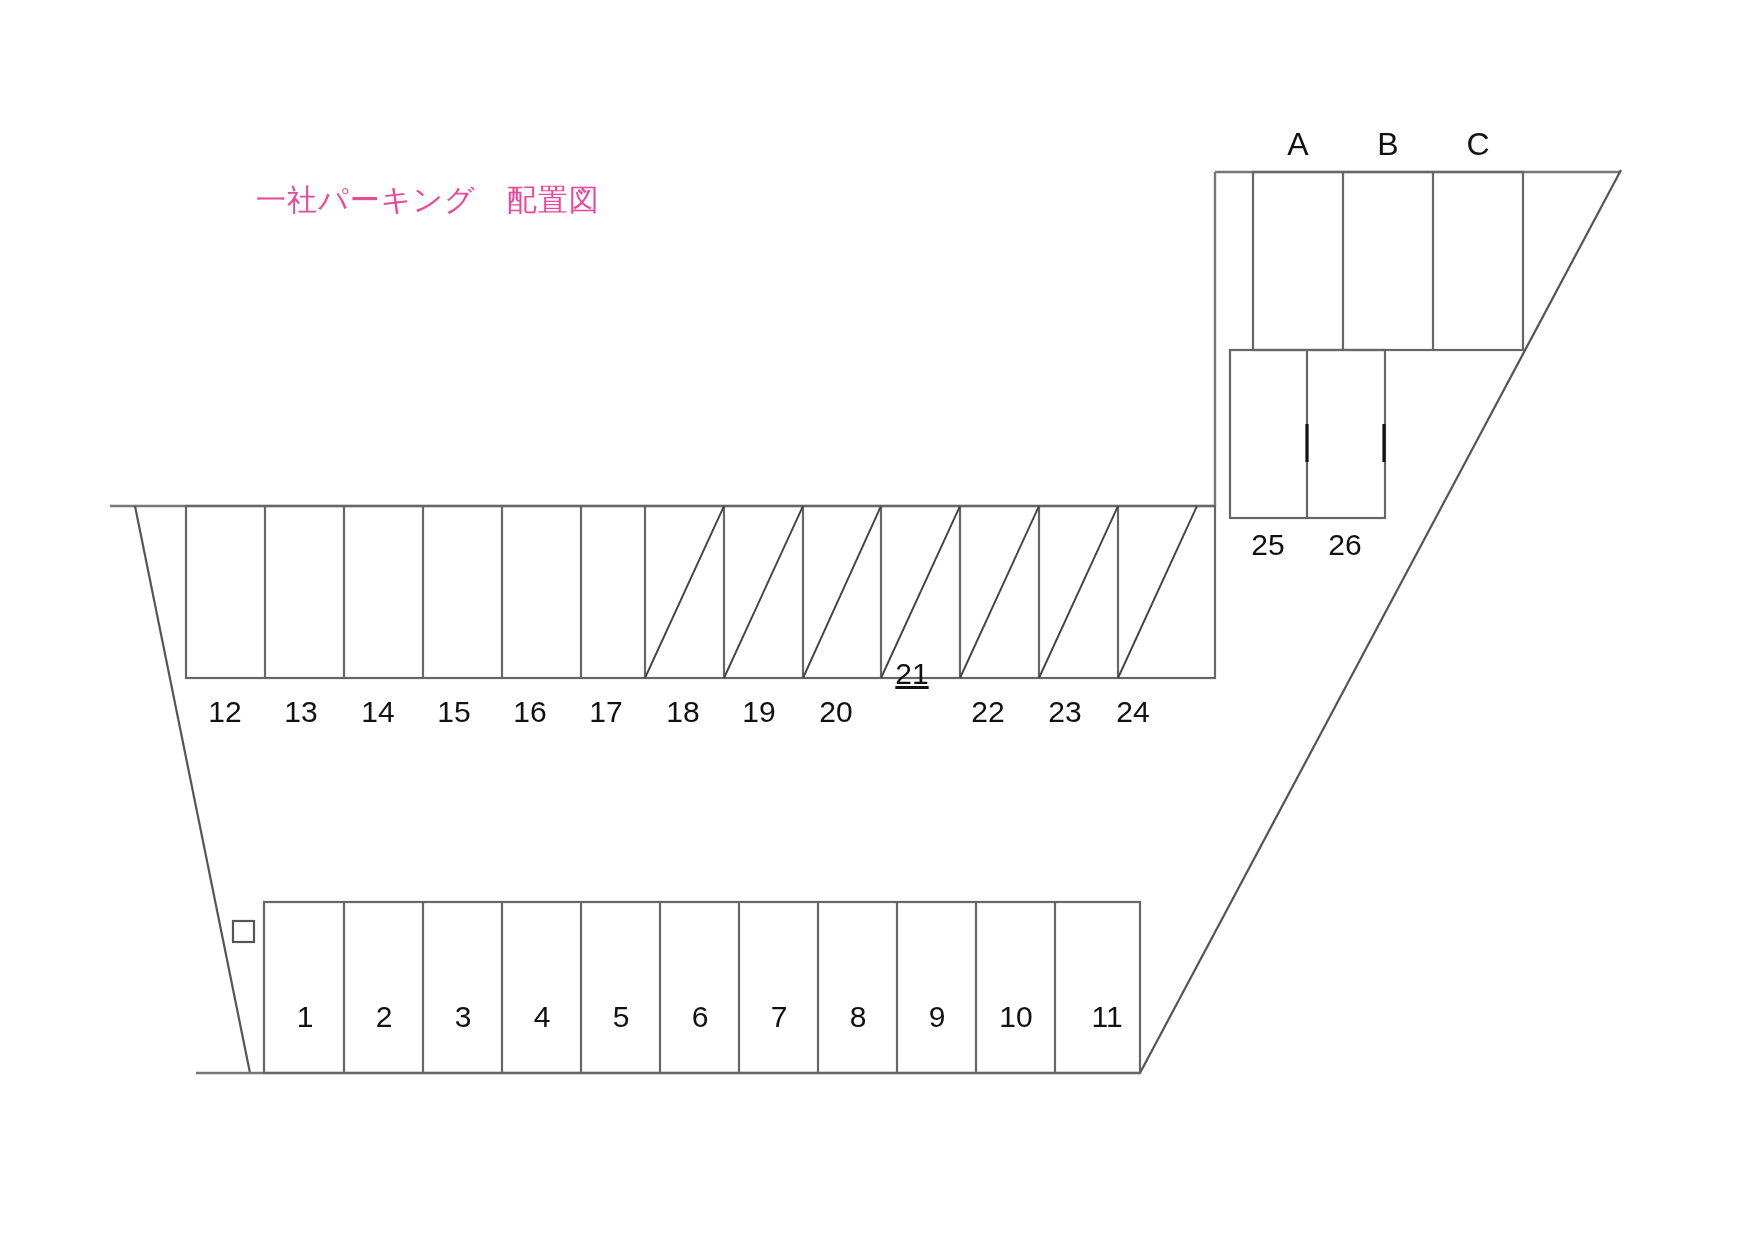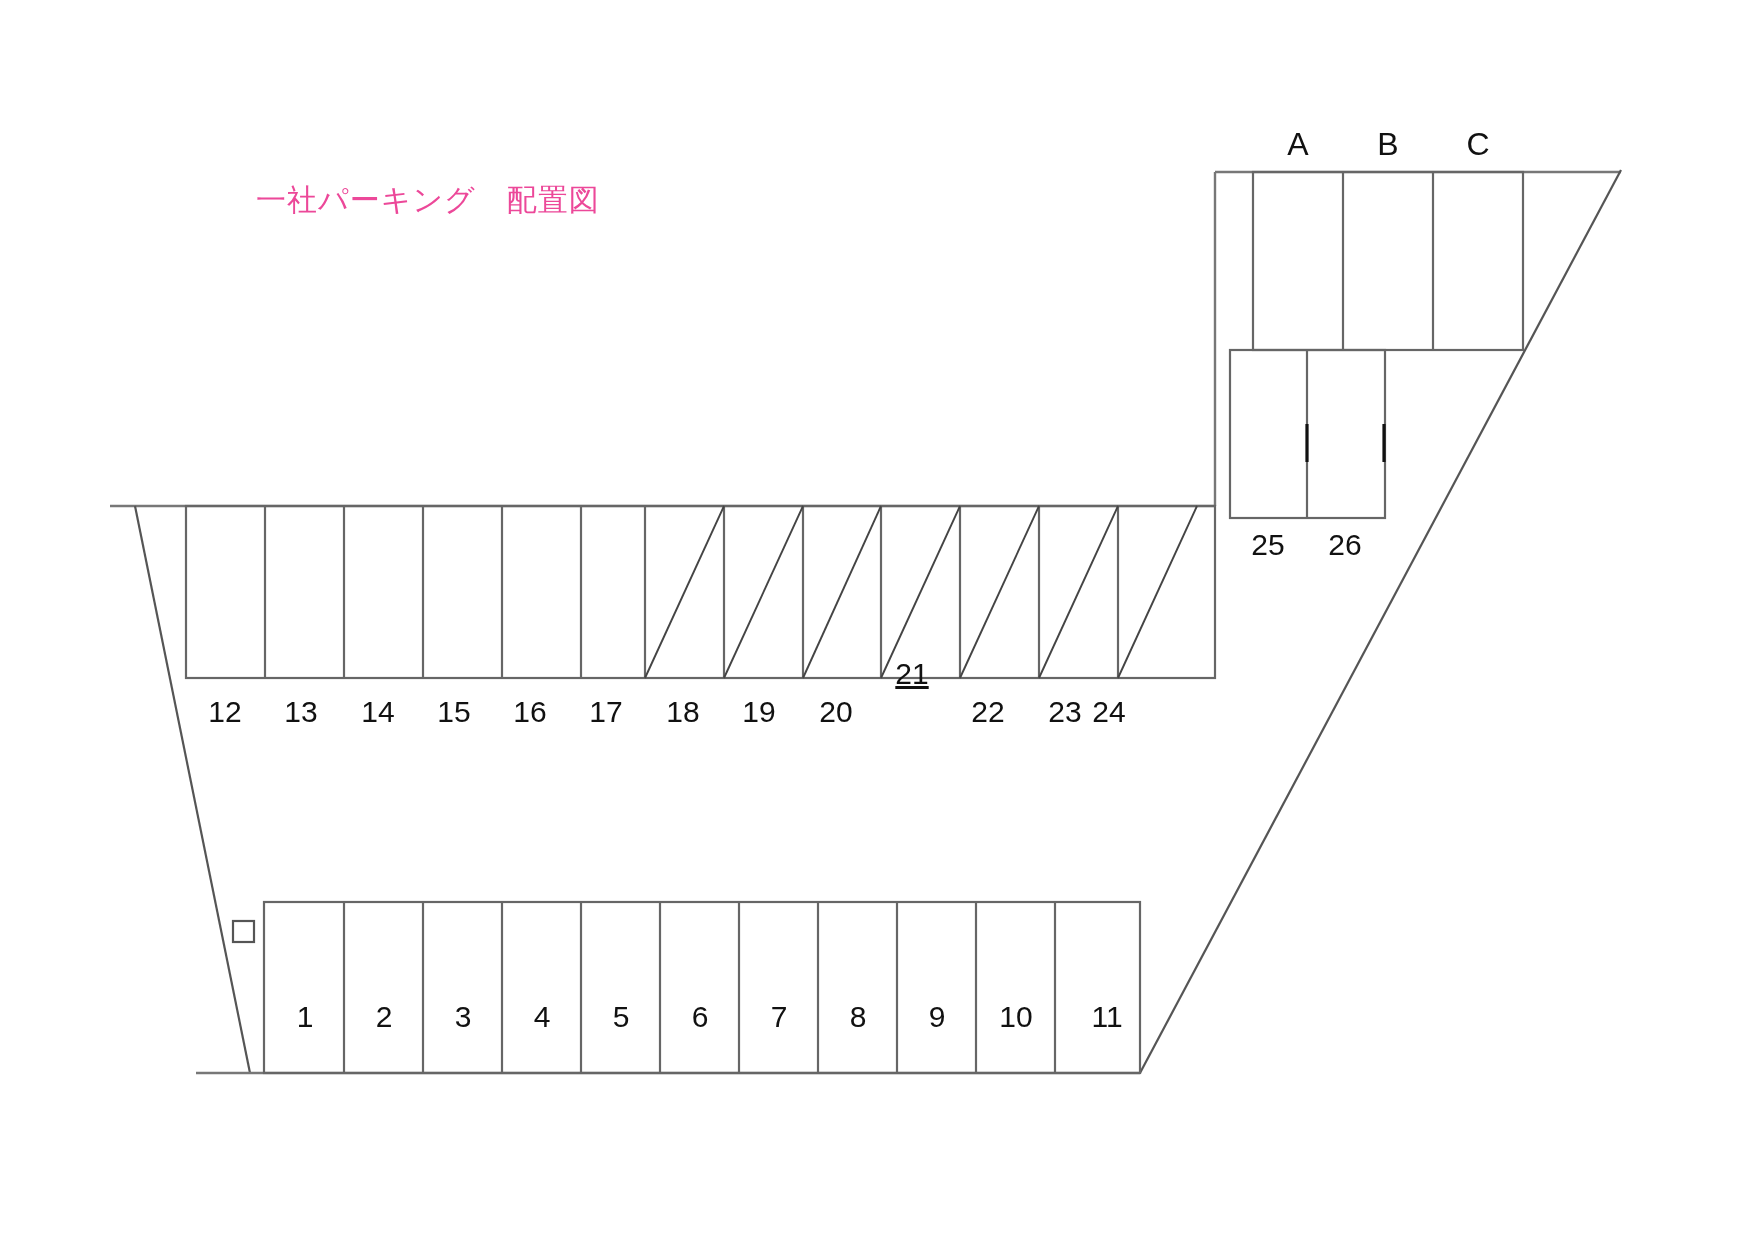--- a/index.html
+++ b/index.html
@@ -130,21 +130,21 @@
   <div class="lbl" style="left:378px; top:695px;">14</div>
   <div class="lbl" style="left:454px; top:695px;">15</div>
   <div class="lbl" style="left:530px; top:695px;">16</div>
   <div class="lbl" style="left:606px; top:695px;">17</div>
   <div class="lbl" style="left:683px; top:695px;">18</div>
   <div class="lbl" style="left:759px; top:695px;">19</div>
   <div class="lbl" style="left:836px; top:695px;">20</div>
   <div class="lbl" style="left:912px; top:657px;text-decoration:underline;">21</div>
   <div class="lbl" style="left:988px; top:695px;">22</div>
   <div class="lbl" style="left:1065px; top:695px;">23</div>
-  <div class="lbl" style="left:1109px; top:695px;">24</div>
+  <div class="lbl" style="left:1133px; top:695px;">24</div>
 
   <div class="lbl lbl-inside" style="left:305px; top:1000px;">1</div>
   <div class="lbl lbl-inside" style="left:384px; top:1000px;">2</div>
   <div class="lbl lbl-inside" style="left:463px; top:1000px;">3</div>
   <div class="lbl lbl-inside" style="left:542px; top:1000px;">4</div>
   <div class="lbl lbl-inside" style="left:621px; top:1000px;">5</div>
   <div class="lbl lbl-inside" style="left:700px; top:1000px;">6</div>
   <div class="lbl lbl-inside" style="left:779px; top:1000px;">7</div>
   <div class="lbl lbl-inside" style="left:858px; top:1000px;">8</div>
   <div class="lbl lbl-inside" style="left:937px; top:1000px;">9</div>

